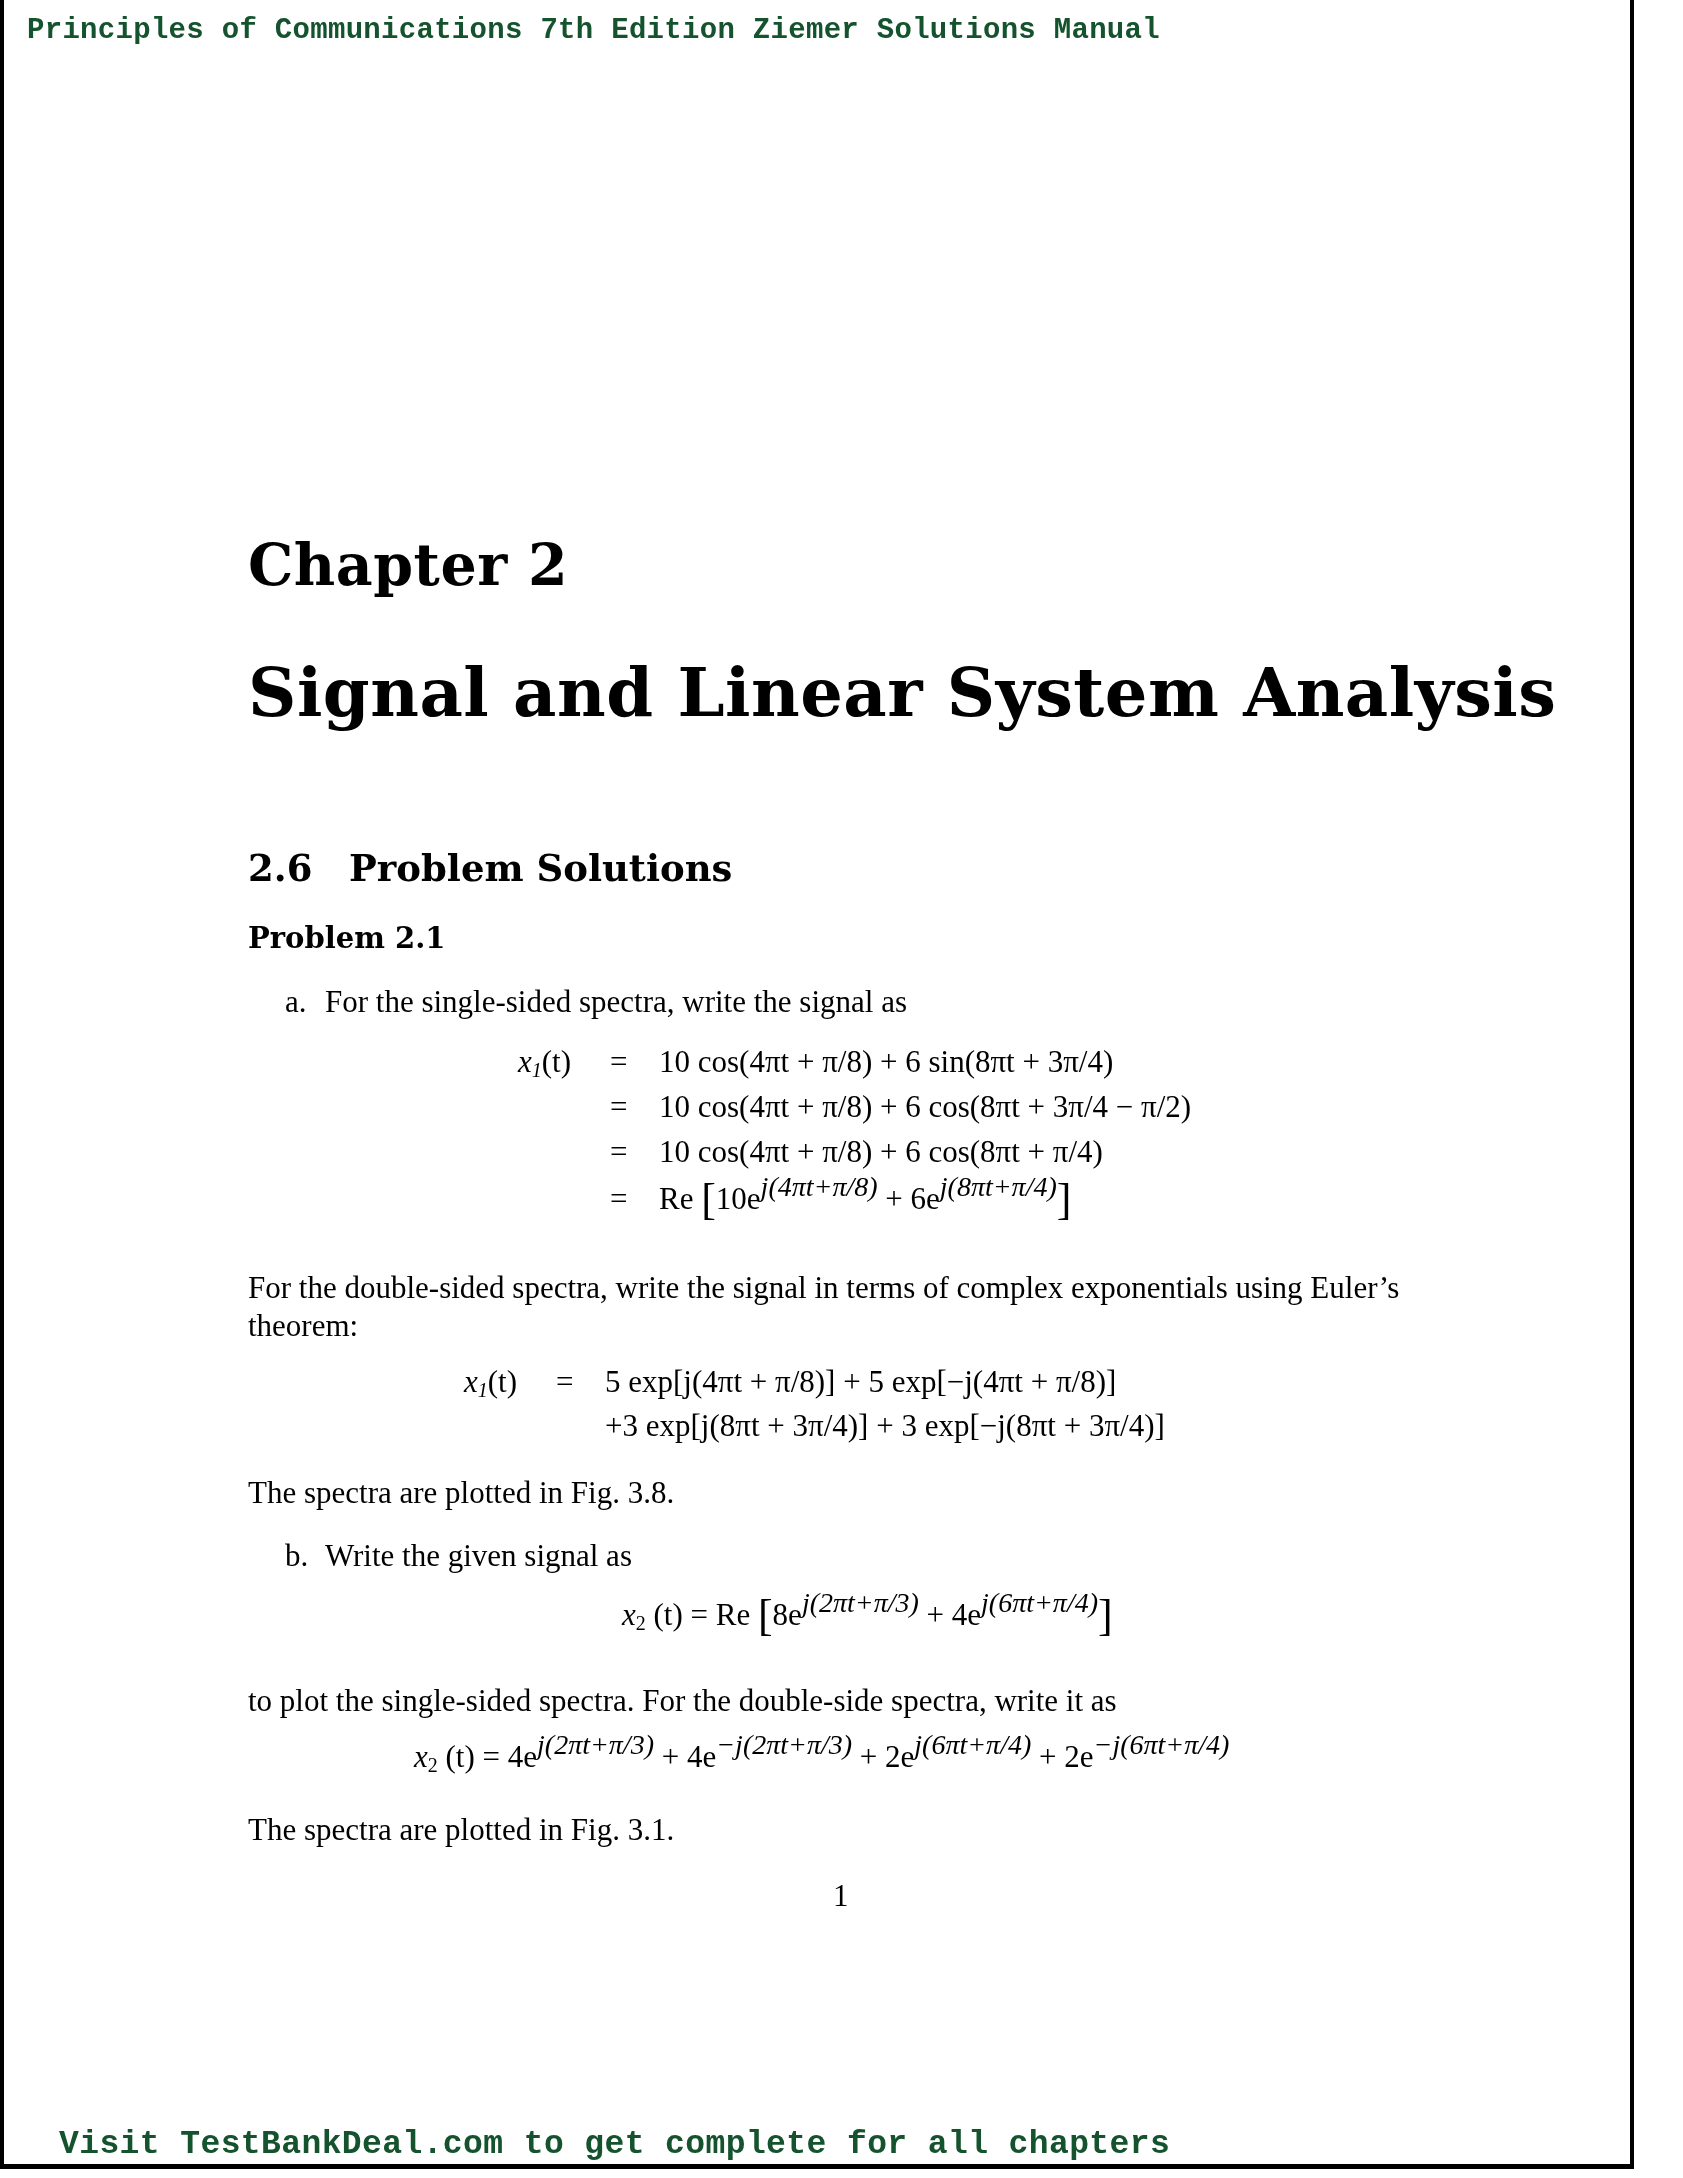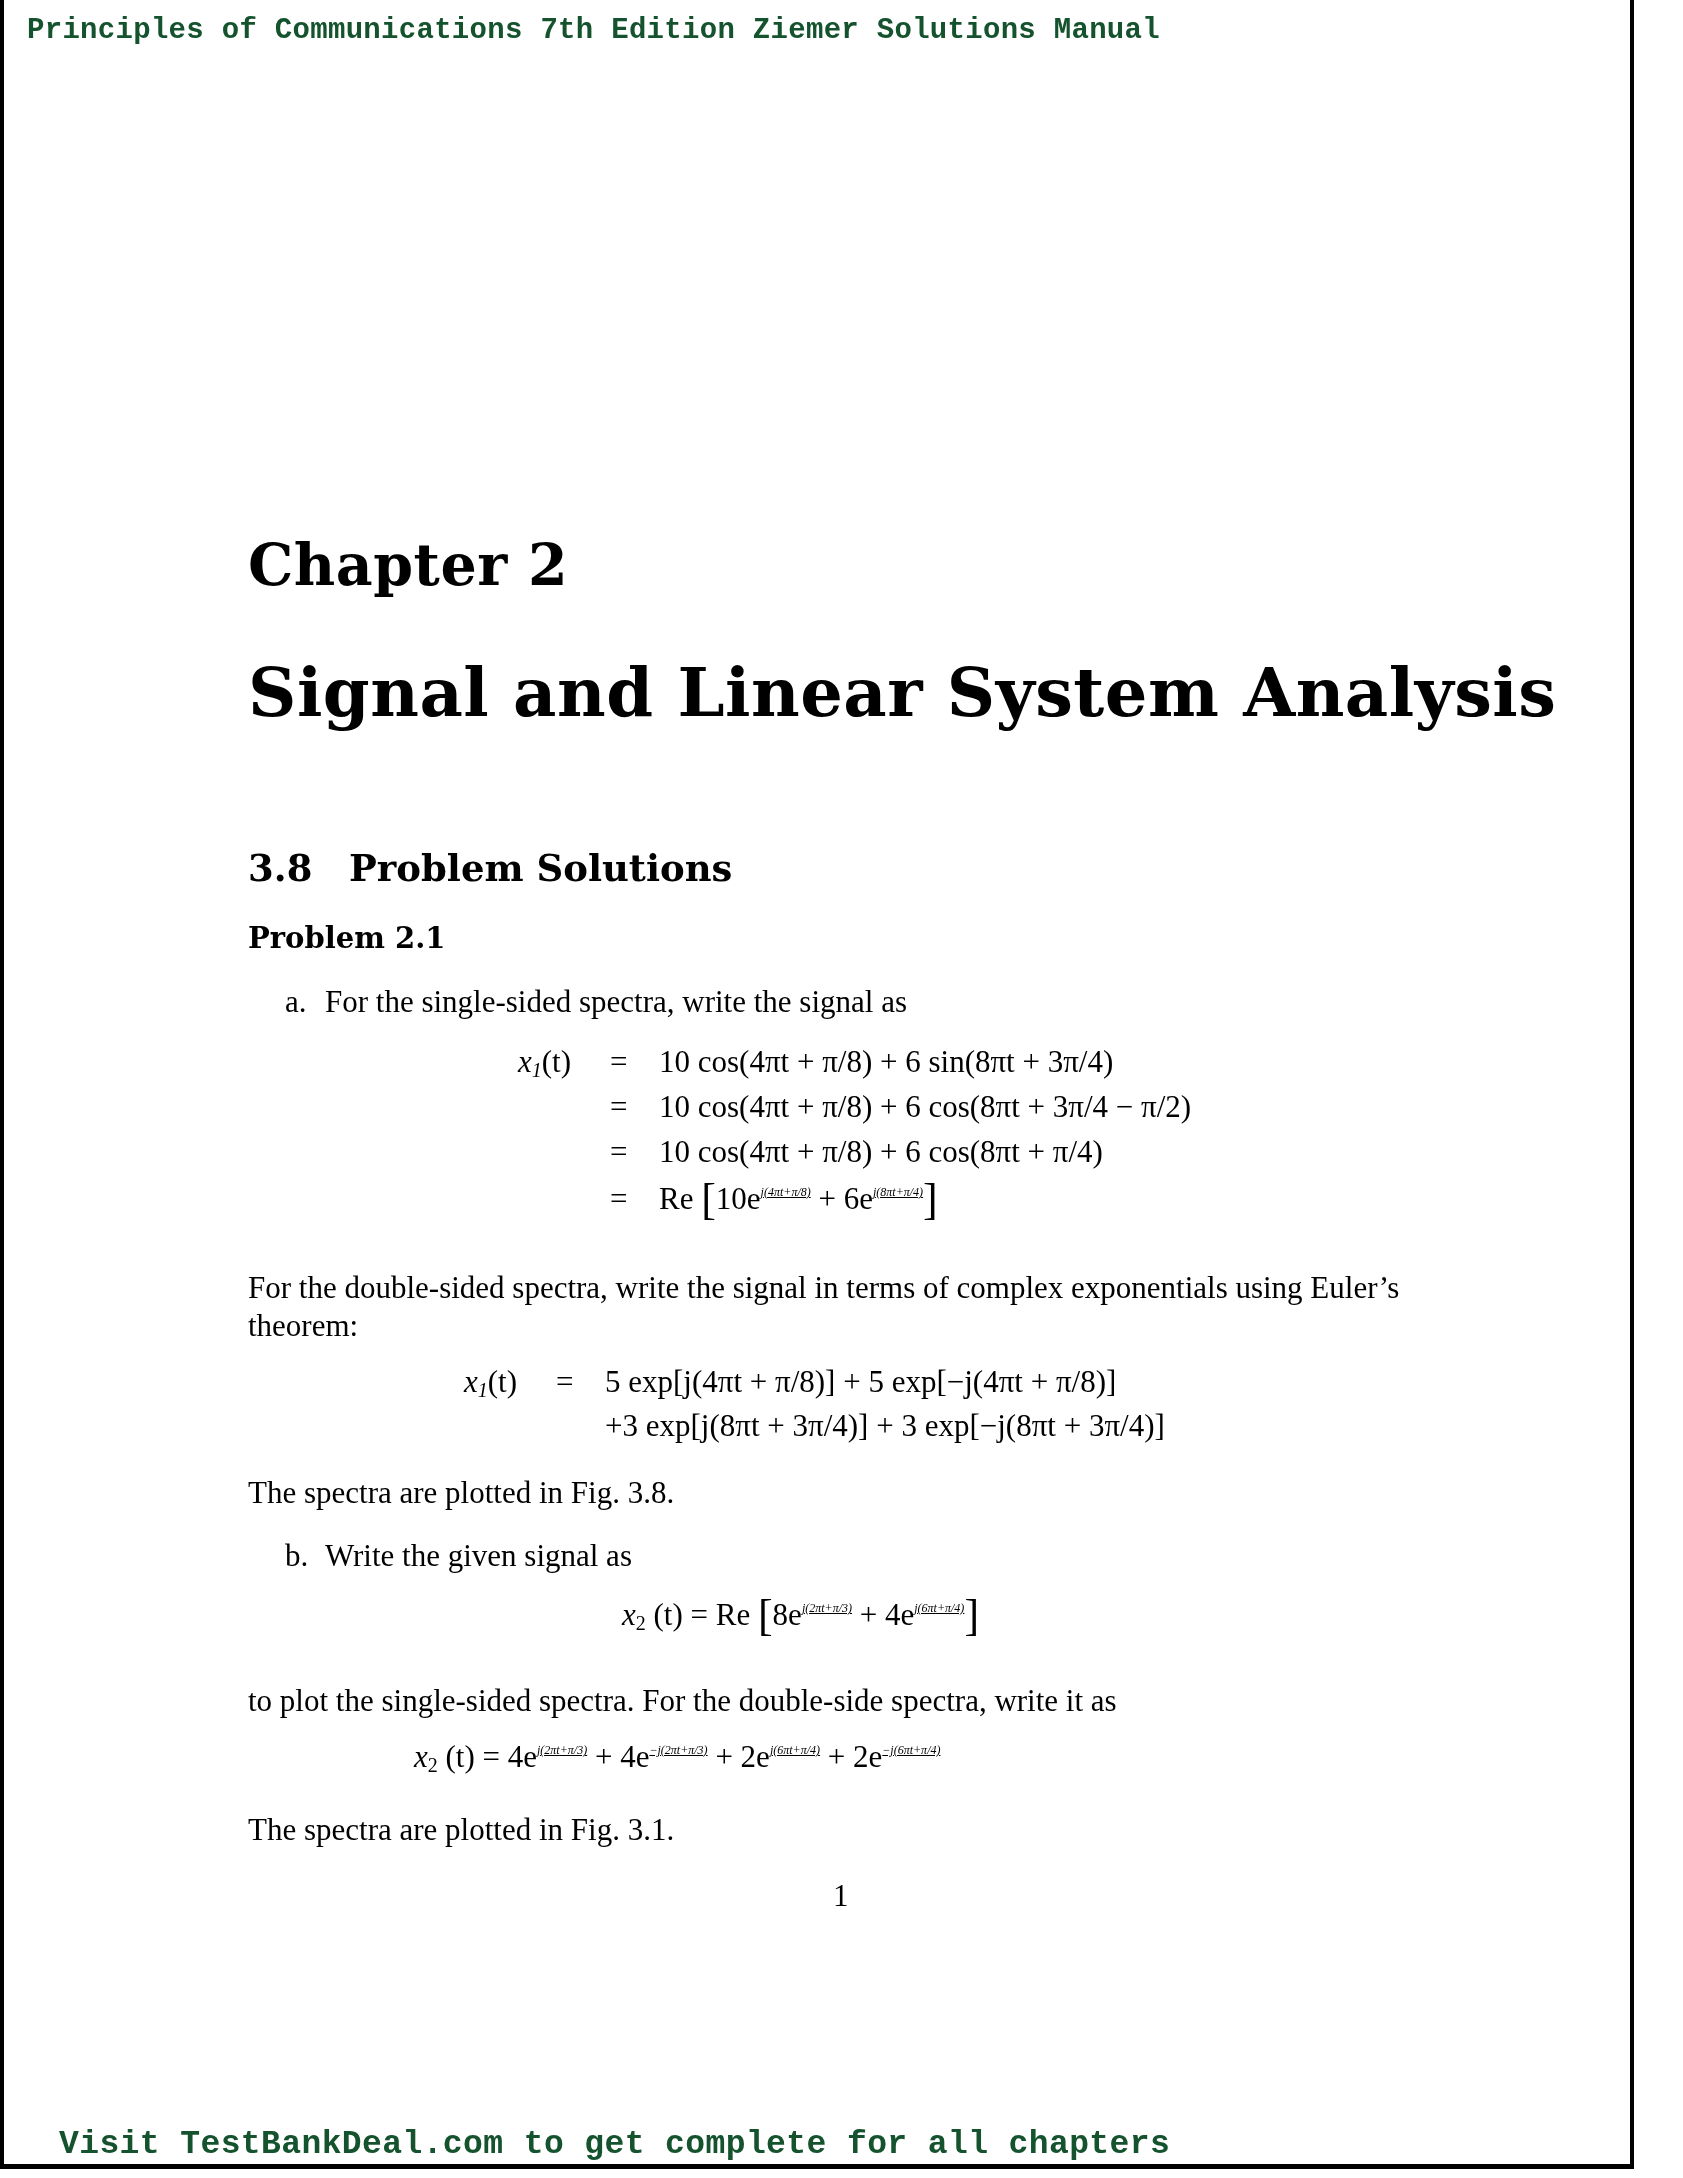--- a/index.html
+++ b/index.html
@@ -28,21 +28,21 @@
 
   .body-text { font-size: 31px; }
   .item-a { left: 285px; top: 984px; }
   .item-a .marker, .item-b .marker { display: inline-block; width: 40px; }
 
   .eq-row { position: absolute; font-family: "Liberation Serif", "DejaVu Serif", serif; font-size: 31px; white-space: nowrap; }
   .eq-row .lhs { position: absolute; font-style: italic; }
   .eq-row .eqsign { position: absolute; }
   .eq-row .rhs { position: absolute; }
   .it { font-style: italic; }
-  sup { font-size: 12px; vertical-align: 13px; line-height: 0; text-decoration: underline; }
+  sup { font-size: 28px; vertical-align: 13px; line-height: 0; }
   sub { font-size: 20px; vertical-align: -5px; line-height: 0; }
   .bracket-big { font-size: 44px; line-height: 0; vertical-align: -5px; font-weight: 300; }
 
   .para-double { left: 248px; top: 1269px; width: 1208px; white-space: normal; line-height: 38px; font-size: 31px; }
   .fig21 { left: 248px; top: 1475px; }
   .item-b { left: 285px; top: 1538px; }
   .para-to-plot { left: 248px; top: 1683px; }
   .fig22 { left: 248px; top: 1812px; }
   .page-number { left: 833px; top: 1878px; font-size: 31px; }
 </style>
@@ -50,21 +50,21 @@
 <body>
 
 <div class="page-frame"></div>
 
 <div class="mono header-line">Principles of Communications 7th Edition Ziemer Solutions Manual</div>
 
 <div class="serif chapter-label">Chapter 2</div>
 <div class="serif chapter-title">Signal and Linear System Analysis</div>
 
 <div class="serif section-heading">
-  <span class="num">3.8</span><span>Problem Solutions</span>
+  <span class="num">2.6</span><span>Problem Solutions</span>
 </div>
 
 <div class="serif problem-heading">Problem 2.1</div>
 
 <div class="lserif body-text item-a">
   <span class="marker">a.</span><span>For the single-sided spectra, write the signal as</span>
 </div>
 
 <div>
   <div class="eq-row" style="left:0; top:1044px;">

